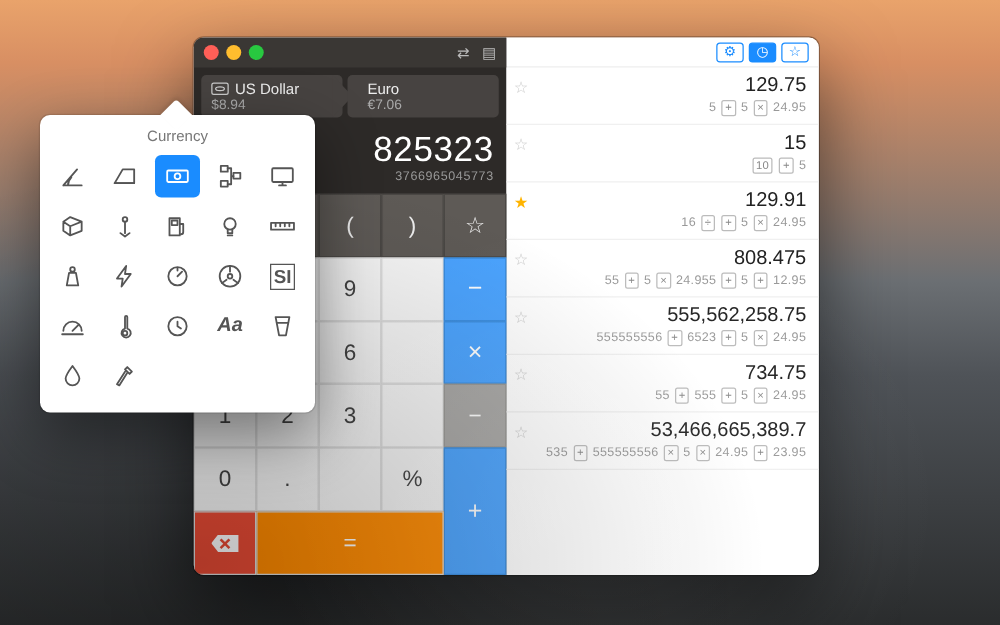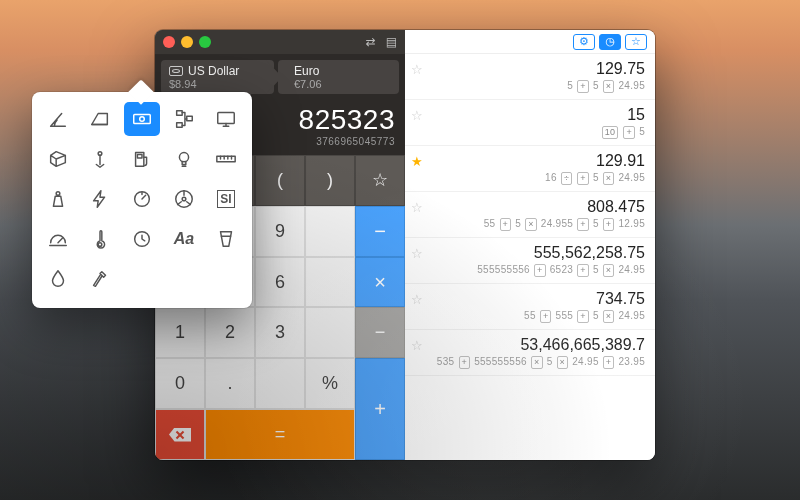--- a/index.html
+++ b/index.html
@@ -83,21 +83,21 @@
   .popover::before{
     content:"";position:absolute;top:-9px;left:100px;width:18px;height:18px;background:#fff;transform:rotate(45deg);
     border-top-left-radius:3px;box-shadow:-2px -2px 3px rgba(0,0,0,.08);
   }
   .pop-title{text-align:center;font-size:12px;color:#777;margin-bottom:8px;}
   .pop-grid{display:grid;grid-template-columns:repeat(5,1fr);gap:6px;}
   .pop-cell{height:34px;display:flex;align-items:center;justify-content:center;border-radius:5px;cursor:pointer;color:#555;}
   .pop-cell.sel{background:#1a8cff;color:#fff;}
   .pop-cell svg{width:22px;height:22px;}
   .pop-cell .txt-ico{font-size:16px;font-weight:600;font-style:italic;}
-  .pop-cell .si{border:1.5px solid currentColor;font-size:12px;padding:1px 2px;font-weight:600;}
+  .pop-cell .si{border:1.5px solid currentColor;font-size:15px;padding:1px 2px;font-weight:600;}
 </style>
 </head>
 <body>
 
 <div class="window">
 
   <div class="calc-pane">
     <div class="titlebar">
       <div class="tl close"></div>
       <div class="tl min"></div>
@@ -212,20 +212,21 @@
         <div class="hist-item">
           <span class="hist-star">☆</span>
           <div class="hist-res">53,466,665,389.7</div>
           <div class="hist-expr">535 <span class="chip">+</span> 555555556 <span class="chip">×</span> 5 <span class="chip">×</span> 24.95 <span class="chip">+</span> 23.95</div>
         </div>
       </div>
   </div>
 </div>
 
 <div class="popover">
+  <div class="pop-title">Currency</div>
   <div class="pop-grid" id="pop-grid">
       <div class="pop-cell">
         <svg viewBox="0 0 24 24">
           <path stroke="currentColor" stroke-width="1.6" fill="none" stroke-linecap="round" stroke-linejoin="round" d="M4 20h16M4 20L16 6M8 20a10 10 0 0 1 3-7"></path>
         </svg>
       </div>
       <div class="pop-cell">
         <svg viewBox="0 0 24 24">
           <path stroke="currentColor" stroke-width="1.6" fill="none" stroke-linecap="round" stroke-linejoin="round" d="M3 18L10 6h10v12z"></path>
           <path stroke="currentColor" stroke-width="1.6" fill="none" stroke-linecap="round" stroke-linejoin="round" d="M3 18h17"></path>

